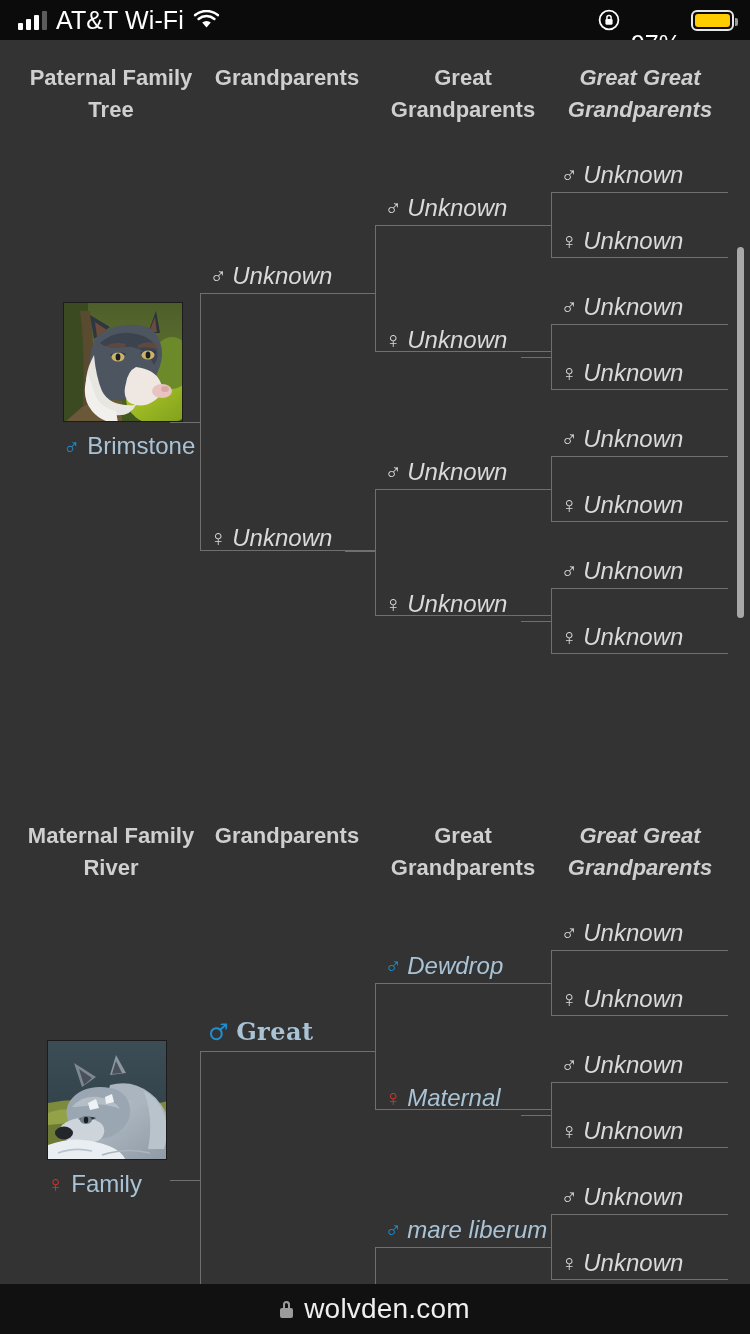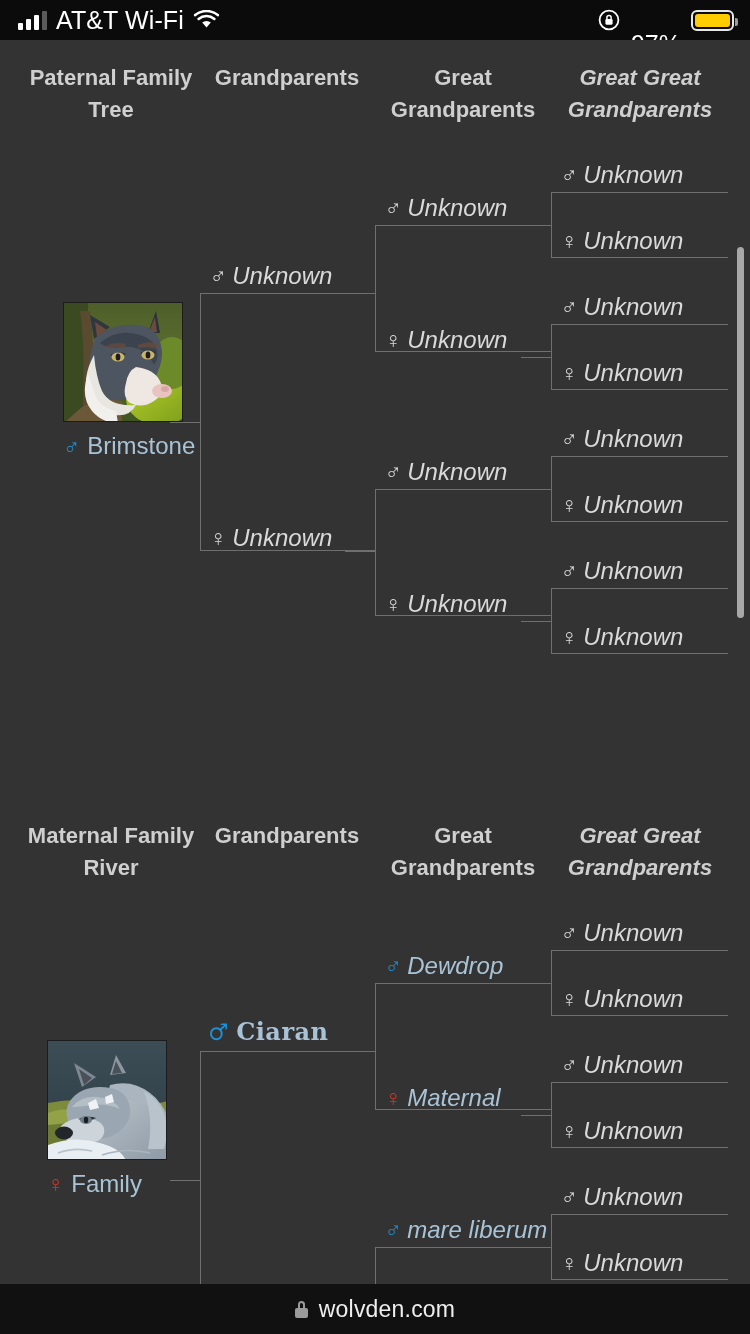--- a/index.html
+++ b/index.html
@@ -78,21 +78,21 @@
   .subject .label span.txt{ color:#a9c3d6; }
 
   
   .scrollbar{ position:absolute; right:6px; width:7px; border-radius:4px;
               background:#a8a8a8; }
 
   
   .safaribar{ position:absolute; left:0; bottom:0; width:750px; height:50px;
               background:#111111; display:flex; align-items:center;
               justify-content:center; gap:11px; }
-  .safaribar .url{ color:#efefef; font-size:23px; letter-spacing:.2px; }
+  .safaribar .url{ color:#efefef; font-size:28px; letter-spacing:.2px; }
   .lock{ width:13px; height:17px; position:relative; display:inline-block; }
   .lock .body{ position:absolute; bottom:0; left:0; width:13px; height:10px;
                background:#9b9b9b; border-radius:2px; }
   .lock .shk{ position:absolute; top:0; left:3px; width:7px; height:9px;
               border:2px solid #9b9b9b; border-bottom:0; border-radius:4px 4px 0 0; }
 </style>
 </head>
 <body>
 
 <div id="screen">
@@ -301,21 +301,21 @@
           </svg>
         </div>
         <div class="label f">
           <span class="sym">♀</span><span class="txt">Family</span>
         </div>
       </div>
 
       <div class="brk" style="left:200px; top:907px; width:176px; height:258px;"></div>
       <div class="stub" style="left:170px; top:1036px; width:31px;"></div>
       <div class="nm named gothic" style="left:208px; top:874px;">
-        <span class="sym m">♂</span><span>Ciaran</span>
+        <span class="sym m">♂</span><span>Great</span>
       </div>
       <div class="nm named" style="left:208px; top:1138px;">
         <span class="sym f">♀</span><span>River</span>
       </div>
 
       <div class="brk" style="left:375px; top:839px; width:177px; height:127px;"></div>
       <div class="stub" style="left:345px; top:907px; width:31px;"></div>
       <div class="nm named" style="left:383px; top:808px;">
         <span class="sym m">♂</span><span>Dewdrop</span>
       </div>

